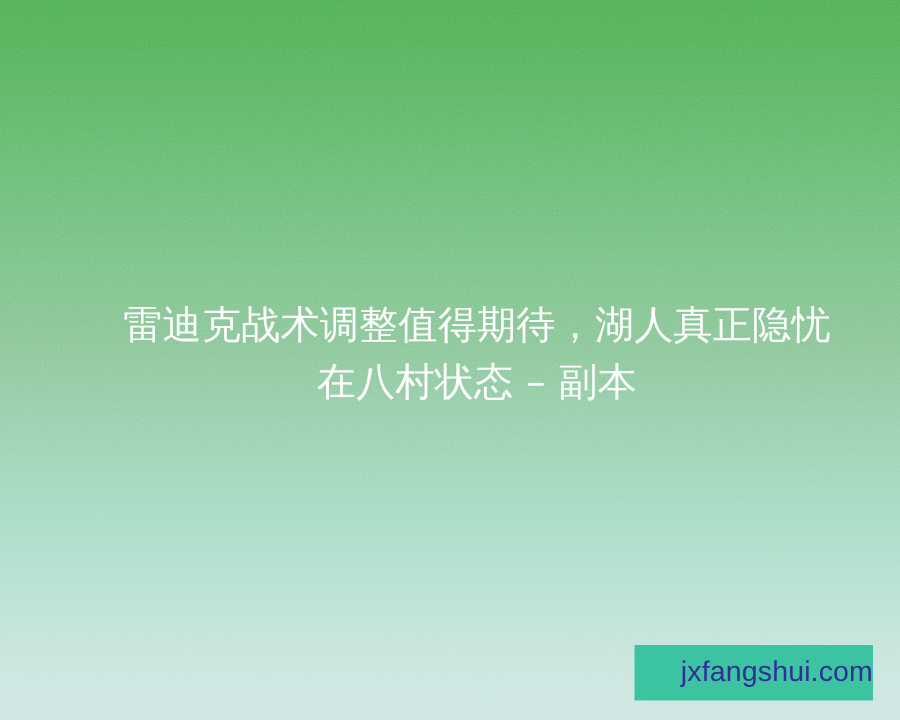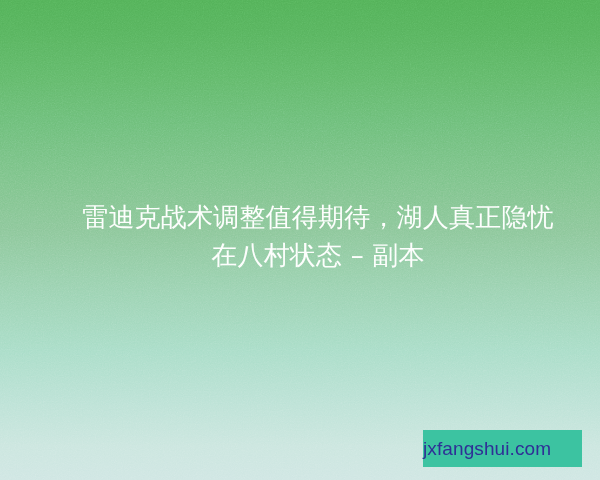--- a/index.html
+++ b/index.html
@@ -71,21 +71,21 @@
   
   #watermark-badge {
     position: absolute;
     left: 423px;
     top: 430px;
     width: 159px;
     height: 37px;
     background: #3cc3a1;
     display: flex;
     align-items: center;
-    justify-content: flex-start;
+    justify-content: flex-end;
   }
 
   #watermark-text {
     font-family: "Liberation Sans", "DejaVu Sans", sans-serif;
     font-size: 19px;
     font-weight: 400;
     color: #2f2f96;
     letter-spacing: 0.1px;
     line-height: 1;
   }

